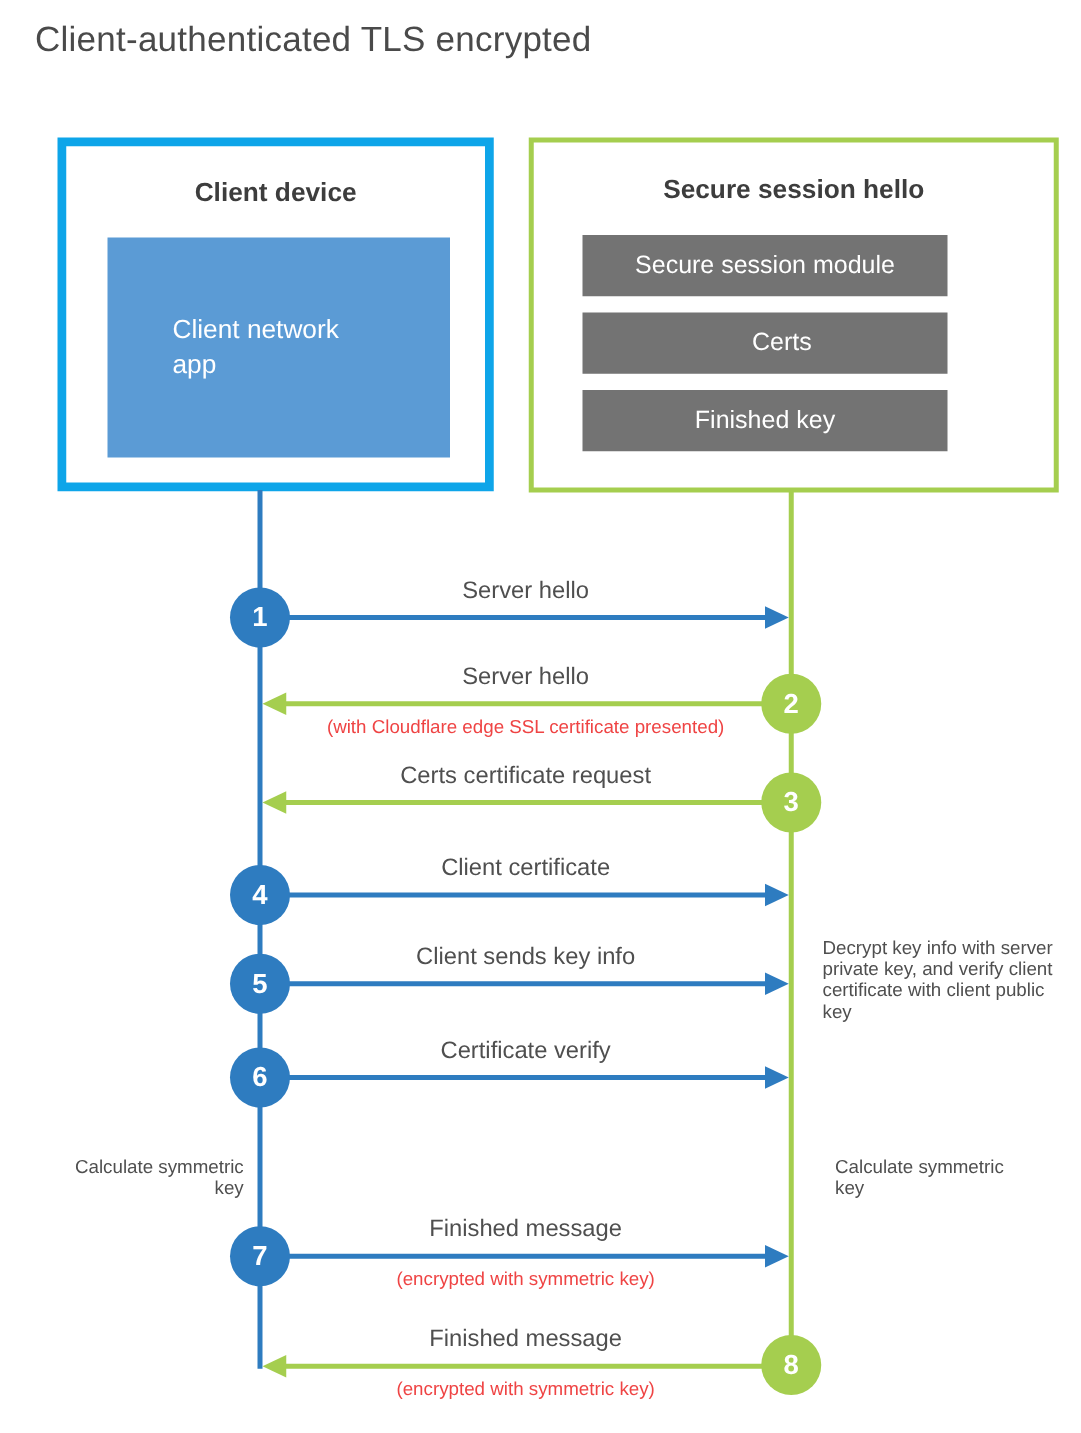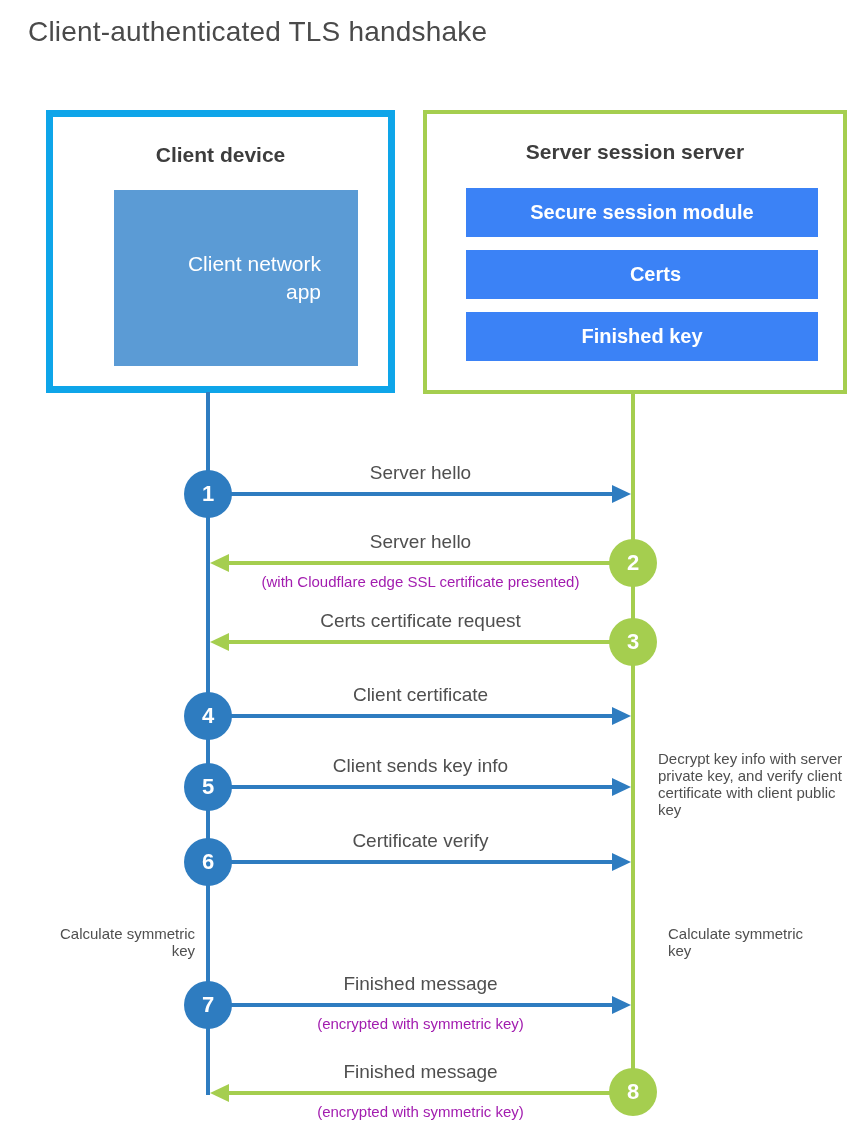--- a/index.html
+++ b/index.html
@@ -9,27 +9,27 @@
 
   .diagram-title { position:absolute; left:28px; top:16px; font-size:28px; font-weight:300;
                    color:#4a4a4a; letter-spacing:.2px; }
 
   
   .actor-box { position:absolute; background:#ffffff; }
   .client-box { left:46px; top:110px; width:349px; height:283px; border:7px solid #0ea5e9; }
   .server-box { left:423px; top:110px; width:424px; height:284px; border:4px solid #a5ce4f; }
   .box-title { position:absolute; left:0; right:0; top:26px; text-align:center;
                font-size:21px; font-weight:700; color:#3d3d3d; }
-  .client-app { position:absolute; left:33px; top:73px; width:244px; height:176px;
+  .client-app { position:absolute; left:33px; top:73px; width:274px; height:176px;
                 background:#5b9bd5; display:flex; align-items:center; justify-content:center;
-                text-align:right; color:#ffffff; font-size:21px; line-height:28px;margin-left:28px; }
+                text-align:left; color:#ffffff; font-size:21px; line-height:28px; }
   .client-app span { display:inline-block; max-width:170px; }
-  .server-bar { position:absolute; left:39px; width:352px; height:49px; background:#3b82f6;
+  .server-bar { position:absolute; left:39px; width:292px; height:49px; background:#737373;
                 display:flex; align-items:center; justify-content:center;
-                color:#ffffff; font-size:20px;font-weight:bold; }
+                color:#ffffff; font-size:20px; }
   .bar-1 { top:74px; } .bar-2 { top:136px;padding-left:27px; } .bar-3 { top:198px; }
 
   
   .lifeline { position:absolute; width:4px; z-index:1; }
   .lifeline-client { left:206px; top:392px; height:703px; background:#2e7cc0; }
   .lifeline-server { left:631px; top:393px; height:699px; background:#a5ce4f; }
 
   
   .arrow { position:absolute; height:18px; z-index:2; }
   .arrow .shaft { position:absolute; top:7px; height:4px; }
@@ -48,44 +48,44 @@
   .step-circle { position:absolute; width:48px; height:48px; border-radius:50%; z-index:3;
                  display:flex; align-items:center; justify-content:center;
                  color:#ffffff; font-size:22px; font-weight:700; }
   .circle-blue { background:#2e7cc0; left:184px; }
   .circle-green { background:#a5ce4f; left:609px; }
 
   
   .step-label { position:absolute; left:210px; width:421px; text-align:center;
                 font-size:19px; line-height:24px; color:#4f4f4f; z-index:2; }
   .step-sub { position:absolute; left:210px; width:421px; text-align:center;
-              font-size:15px; line-height:20px; color:#a21caf; z-index:2; }
+              font-size:15px; line-height:20px; color:#ef4444; z-index:2; }
 
   
   .side-note { position:absolute; font-size:15px; line-height:17px; color:#4f4f4f; }
   .note-decrypt { left:658px; top:750px; width:192px; }
   .note-calc-left { left:40px; top:925px; width:155px; text-align:right; }
   .note-calc-right { left:668px; top:925px; width:150px; text-align:left; }
 </style>
 </head>
 <body>
 
 <div class="canvas">
 
-  <div class="diagram-title">Client-authenticated TLS handshake</div>
+  <div class="diagram-title">Client-authenticated TLS encrypted</div>
 
   <div class="actor-box client-box">
     <div class="box-title">Client device</div>
     <div class="client-app">
       <span>Client network app</span>
     </div>
   </div>
 
   <div class="actor-box server-box">
-    <div class="box-title">Server session server</div>
+    <div class="box-title">Secure session hello</div>
     <div class="server-bar bar-1">Secure session module</div>
     <div class="server-bar bar-2">Certs</div>
     <div class="server-bar bar-3">Finished key</div>
   </div>
 
   <div class="lifeline lifeline-client"></div>
   <div class="lifeline lifeline-server"></div>
 
   <div class="step-label" style="top:461px">Server hello</div>
   <div class="arrow arrow-right" style="top:485px">

